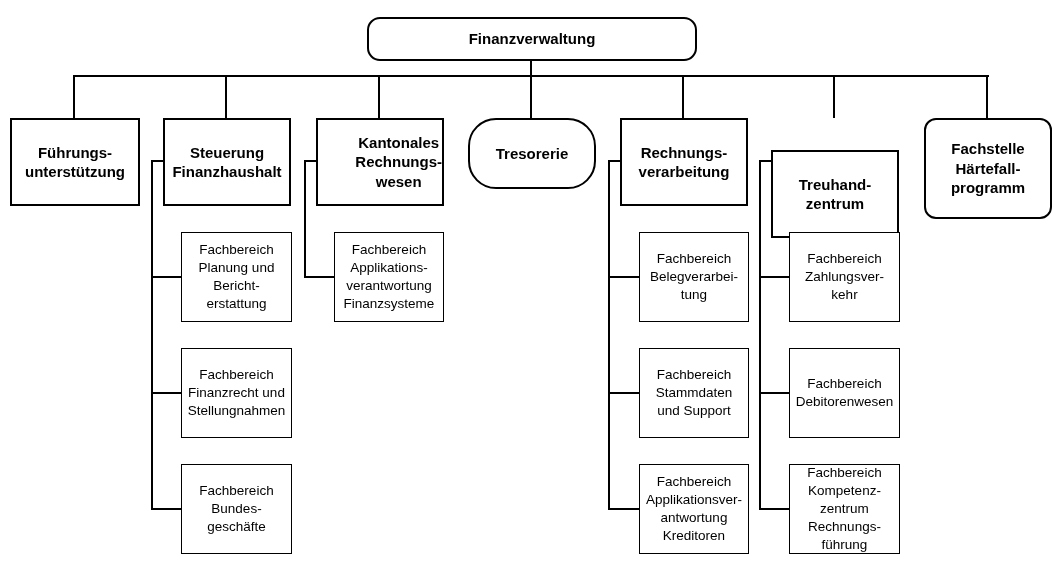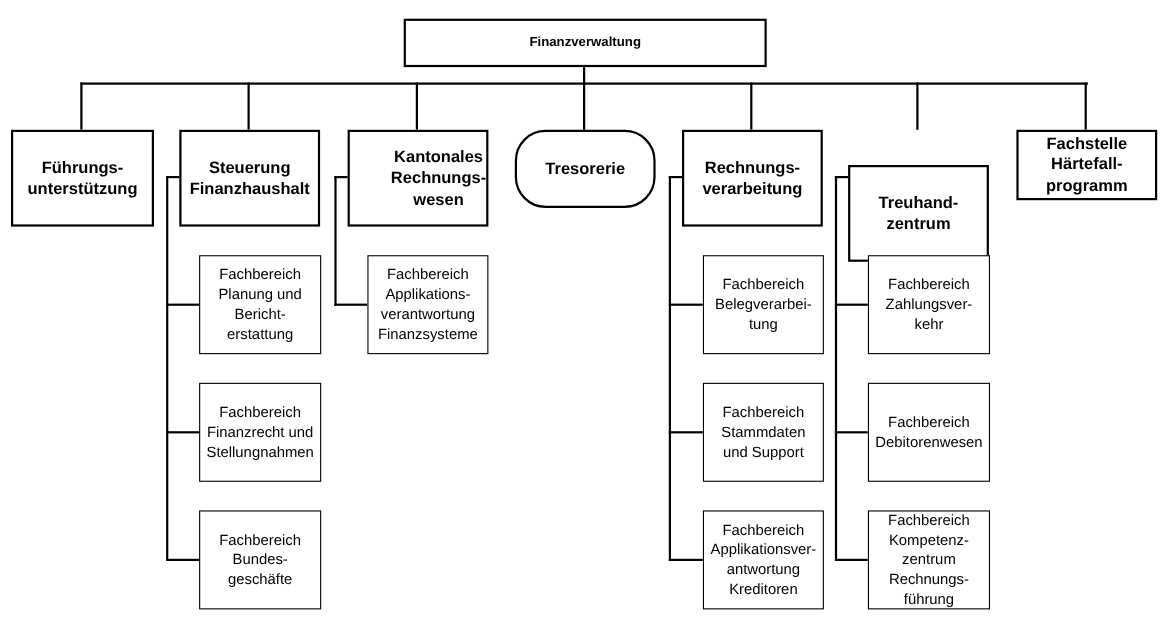--- a/index.html
+++ b/index.html
@@ -16,21 +16,21 @@
     position: absolute;
     background: #ffffff;
     border: 2px solid #000000;
     display: flex;
     align-items: center;
     justify-content: center;
     text-align: center;
     box-sizing: border-box;
   }
   .box span { white-space: pre-line; display: block; }
-  .root-box { font-weight: bold; font-size: 12px; line-height: 1.3; }
+  .root-box { font-weight: bold; font-size: 15px; line-height: 1.3; border-radius: 13px; }
   .dept-box { font-weight: bold; font-size: 15px; line-height: 1.3; }
   .sub-box  { border-width: 1px; font-weight: normal; font-size: 13.5px; line-height: 1.32; }
   .line { position: absolute; background: #000000; }
 </style>
 </head>
 <body>
 
 <div id="orgchart">
 
   <div class="box root-box" style="left:367px; top:17px; width:330px; height:44px;">
@@ -64,21 +64,21 @@
     <span>Tresorerie</span>
   </div>
   <div class="box dept-box" style="left:620px; top:118px; width:128px; height:88px;">
     <span>Rechnungs-
 verarbeitung</span>
   </div>
   <div class="box dept-box" style="left:771px; top:118px; width:128px; height:88px;margin-top:32px;">
     <span>Treuhand-
 zentrum</span>
   </div>
-  <div class="box dept-box" style="left:924px; top:118px; width:128px; height:64px;">
+  <div class="box dept-box" style="left:924px; top:118px; width:128px; height:101px;border-radius:12px;">
     <span>Fachstelle
 Härtefall-
 programm</span>
   </div>
 
   <div class="line" style="left:151px; top:160px; width:12px; height:2px;"></div>
   <div class="line" style="left:151px; top:160px; width:2px;  height:350px;"></div>
   <div class="line" style="left:151px; top:276px; width:30px; height:2px;"></div>
   <div class="line" style="left:151px; top:392px; width:30px; height:2px;"></div>
   <div class="line" style="left:151px; top:508px; width:30px; height:2px;"></div>

